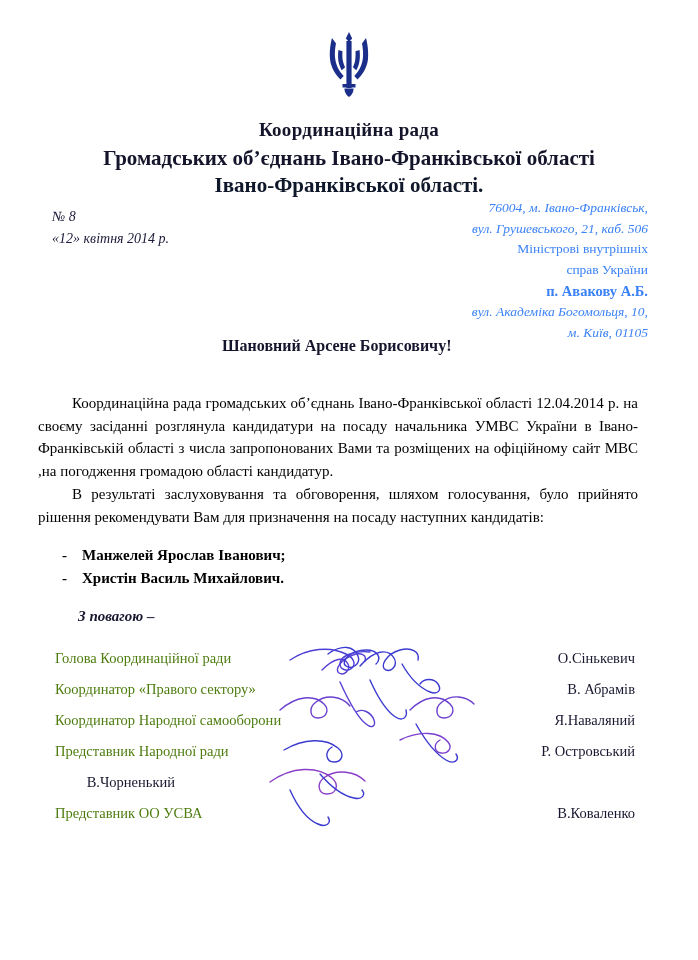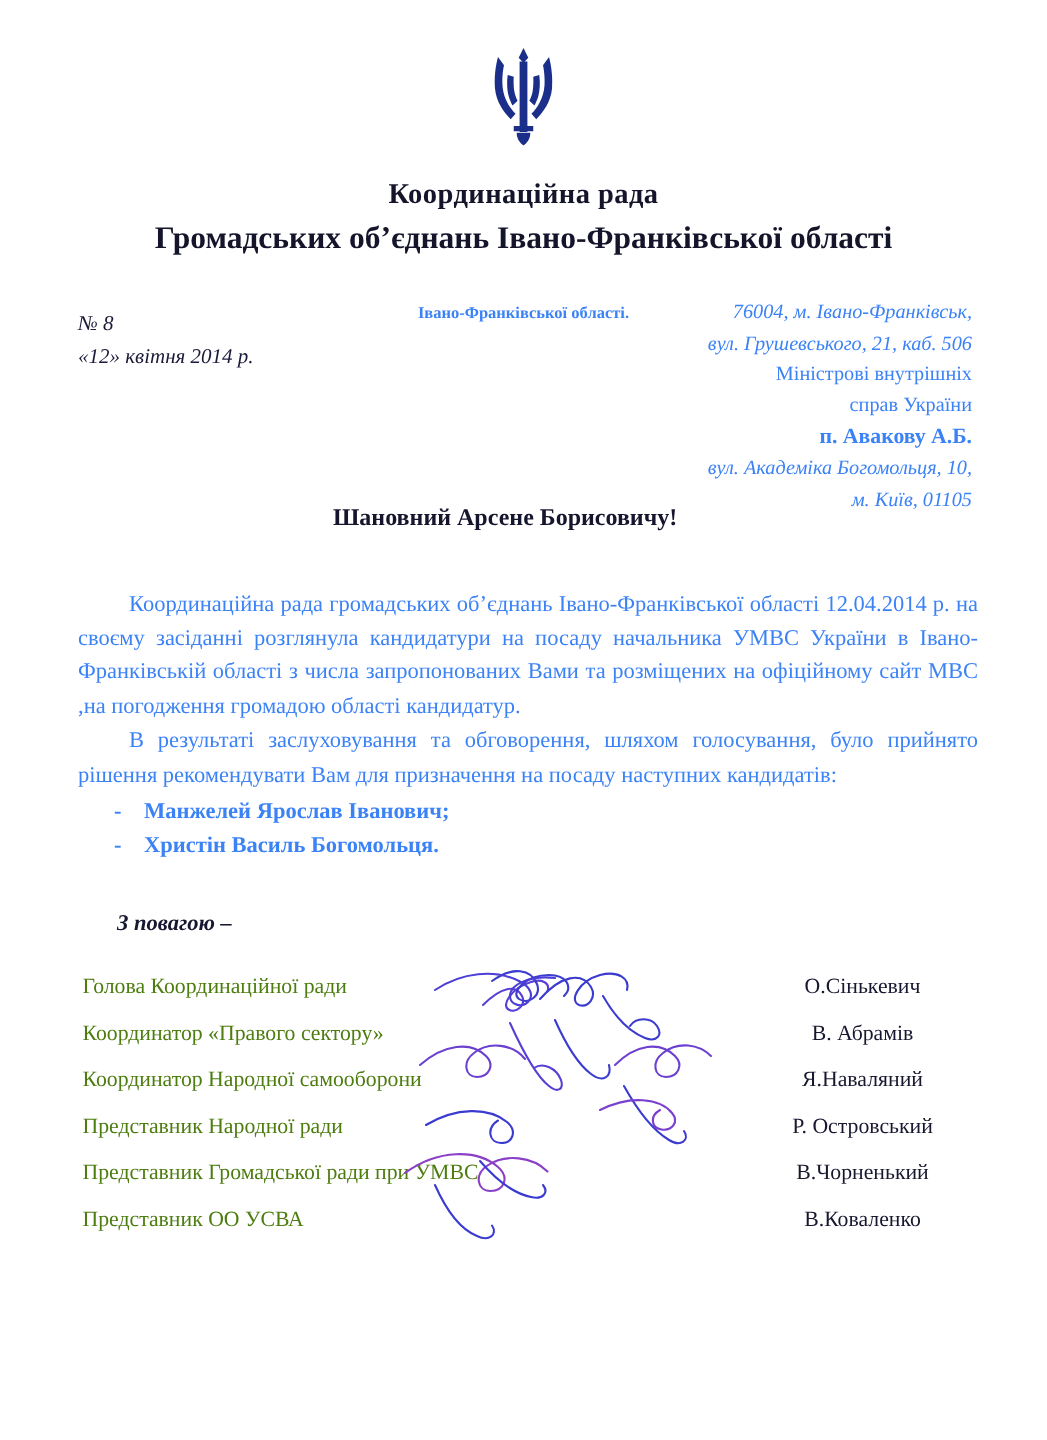--- a/index.html
+++ b/index.html
@@ -48,24 +48,23 @@
     letter-spacing: 0.3px;
     color: #14142b;
   }
   .heading .org-sub {
     font-size: 21px;
     font-weight: bold;
     color: #14142b;
     margin-top: 2px;
   }
   .heading .org-sub2 {
-    font-size: 11px;
-    font-weight: bold;
-    color: #3b82f6;
-    margin-top: 30px;
+    font-size: 21px;
+    font-weight: bold;
+    color: #0f172a;
   }
 
   
   .ref-block {
     position: absolute;
     top: 206px;
     left: 52px;
     font-size: 14px;
     font-style: italic;
     line-height: 1.55;
@@ -99,34 +98,34 @@
     left: 222px;
     font-size: 16px;
     font-weight: bold;
     color: #15152e;
   }
 
   
   .body-text {
     position: absolute;
     top: 392px;
-    left: 52px;
+    left: 38px;
     width: 600px;
     font-size: 15px;
     line-height: 1.5;
-    color: #3b82f6;
+    color: #000000;
     text-align: justify;
   }
   .body-text p {
     margin: 0 0 1px 0;
     text-indent: 34px;
   }
 
   .candidates {
-    margin-top: 2px;
+    margin-top: 16px;
     list-style: none;
     padding: 0;
   }
   .candidates li {
     font-weight: bold;
     font-size: 15px;
     padding-left: 44px;
     position: relative;
     line-height: 1.55;
   }
@@ -163,21 +162,21 @@
   }
   .sig-role {
     font-size: 14.5px;
     color: #4d7c0f;
     white-space: nowrap;
   }
   .sig-name {
     font-size: 14.5px;
     color: #17172f;
     white-space: nowrap;
-    text-align: center;
+    text-align: right;
     width: 120px;
   }
 
   
   .scribbles {
     position: absolute;
     top: 632px;
     left: 250px;
     width: 280px;
     height: 220px;
@@ -228,21 +227,21 @@
     <div class="addr-italic">м. Київ, 01105</div>
   </div>
 
   <div class="salutation">Шановний Арсене Борисовичу!</div>
 
   <div class="body-text">
     <p>Координаційна рада громадських об’єднань  Івано-Франківської області 12.04.2014  р.  на  своєму  засіданні  розглянула     кандидатури  на  посаду начальника УМВС України в Івано-Франківській області з числа запропонованих Вами та розміщених на офіційному сайт МВС ,на погодження громадою області кандидатур.</p>
     <p>В результаті заслуховування та обговорення, шляхом голосування,   було прийнято рішення рекомендувати Вам для призначення   на посаду наступних кандидатів:</p>
     <ul class="candidates">
       <li>Манжелей Ярослав Іванович;</li>
-      <li>Христін Василь Богомольця.</li>
+      <li>Христін Василь Михайлович.</li>
     </ul>
   </div>
 
   <div class="closing">З повагою –</div>
 
   <div class="sig-block">
     <div class="sig-row">
       <span class="sig-role">Голова Координаційної ради</span>
       <span class="sig-name">О.Сінькевич</span>
     </div>
@@ -252,21 +251,20 @@
     </div>
     <div class="sig-row">
       <span class="sig-role">Координатор Народної самооборони</span>
       <span class="sig-name">Я.Наваляний</span>
     </div>
     <div class="sig-row">
       <span class="sig-role">Представник Народної ради</span>
       <span class="sig-name">Р. Островський</span>
     </div>
     <div class="sig-row">
-      <span class="sig-role">Представник Громадської ради при УМВС</span>
       <span class="sig-name">В.Чорненький</span>
     </div>
     <div class="sig-row">
       <span class="sig-role">Представник ОО УСВА</span>
       <span class="sig-name">В.Коваленко</span>
     </div>
   </div>
 
   <div class="scribbles">
     <svg width="280" height="220" viewBox="0 0 280 220" aria-hidden="true">

